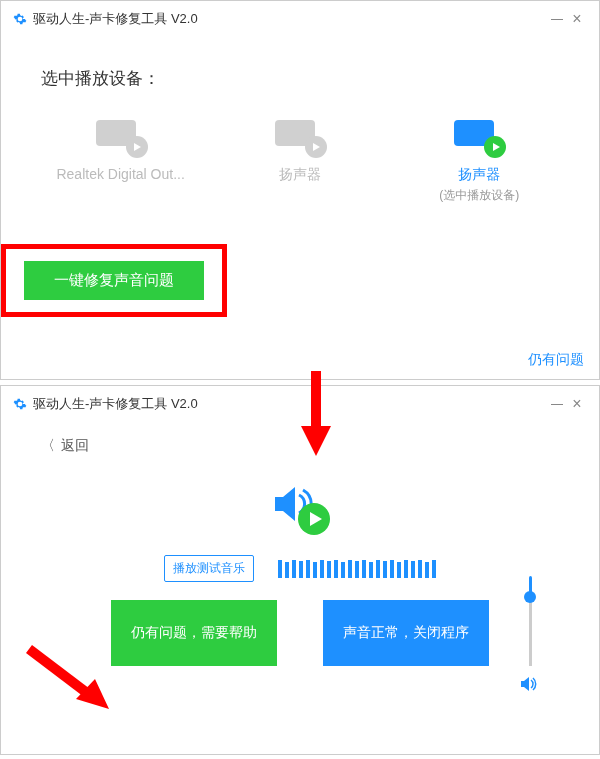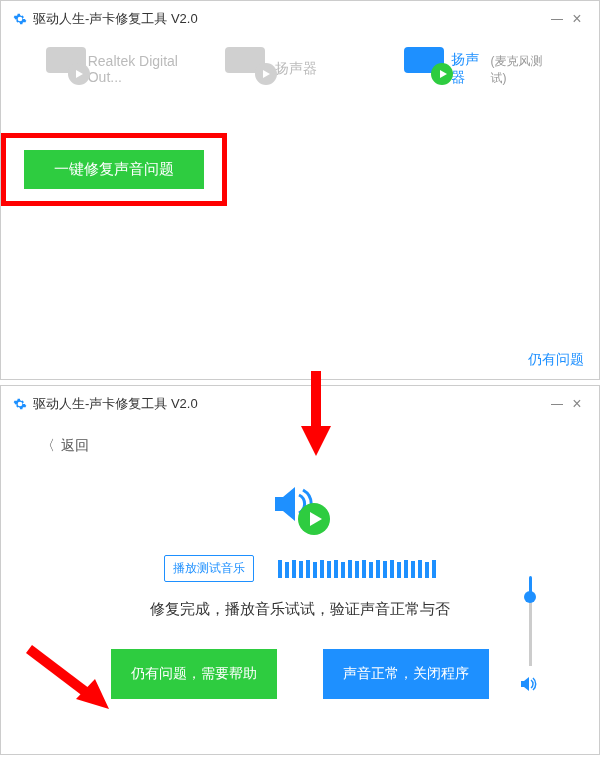--- a/index.html
+++ b/index.html
@@ -12,21 +12,21 @@
     .titlebar { display: flex; align-items: center; padding: 8px 12px; }
     .title-icon { width: 14px; height: 14px; margin-right: 6px; }
     .title-text { font-size: 13px; color: #333; flex: 1; }
     .min-btn, .close-btn { width: 20px; height: 20px; display: flex; align-items: center; justify-content: center; cursor: pointer; color: #888; }
     .min-line { width: 12px; height: 1px; background: #888; }
     .close-x { font-size: 16px; line-height: 1; }
     
     .section-title { font-size: 17px; color: #333; padding: 30px 40px 20px; }
     
     .devices { display: flex; justify-content: space-around; padding: 10px 30px; }
-    .device { display: flex; flex-direction: row; align-items: center; width: 150px; cursor: pointer; }
+    .device { display: flex; flex-direction: column; align-items: center; width: 150px; cursor: pointer; }
     .device-icon { width: 50px; height: 36px; position: relative; margin-bottom: 10px; }
     .card-shape { width: 40px; height: 26px; border-radius: 4px; position: absolute; top: 0; left: 0; }
     .card-gray { background: #d0d0d0; }
     .play-circle { width: 22px; height: 22px; border-radius: 50%; position: absolute; bottom: -2px; right: -2px; display: flex; align-items: center; justify-content: center; }
     .play-gray { background: #d0d0d0; }
     .play-green { background: #2ecc40; }
     .play-tri { width: 0; height: 0; border-left: 7px solid #fff; border-top: 4px solid transparent; border-bottom: 4px solid transparent; margin-left: 2px; }
     .device-name { font-size: 14px; margin-bottom: 3px; }
     .device-gray .device-name { color: #bbb; }
     .device-active .device-name { color: #1e90ff; }
@@ -55,21 +55,21 @@
     .status-text { text-align: center; font-size: 15px; color: #333; padding: 0 60px; margin-bottom: 30px; }
     
     .volume-area { position: absolute; right: 60px; top: 190px; display: flex; flex-direction: column; align-items: center; }
     .vol-track { width: 3px; height: 90px; background: #1e90ff; position: relative; border-radius: 2px; }
     .vol-track-lower { position: absolute; bottom: 0; width: 3px; background: #ccc; height: 70px; }
     .vol-thumb { width: 12px; height: 12px; border-radius: 50%; background: #1e90ff; position: absolute; left: -4.5px; top: 15px; }
     .vol-icon { margin-top: 10px; color: #1e90ff; }
     
     .bottom-btns { display: flex; justify-content: center; gap: 46px; }
     .help-btn { background: #2ecc40; color: #fff; font-size: 14px; padding: 11px 20px; border: none; cursor: pointer; }
-    .ok-btn { background: #1e90ff; color: #fff; font-size: 14px; padding: 16px 20px; border: none; cursor: pointer; }
+    .ok-btn { background: #1e90ff; color: #fff; font-size: 14px; padding: 24px 20px; border: none; cursor: pointer; }
     
     .arrow-down { position: absolute; left: 290px; top: -20px; z-index: 10; }
     .arrow-diag { position: absolute; left: 20px; top: 255px; z-index: 10; }
   </style>
 </head>
 <body>
 
 <div class="window window1">
   <div class="titlebar">
     <span class="title-icon">
@@ -79,20 +79,21 @@
     </span>
     <span class="title-text">驱动人生-声卡修复工具 V2.0</span>
     <span class="min-btn">
         <span class="min-line"></span>
       </span>
     <span class="close-btn">
         <span class="close-x">×</span>
       </span>
   </div>
 
+  <div class="section-title">选中播放设备：</div>
 
   <div class="devices">
     <div class="device device-gray">
       <div class="device-icon">
         <div class="card-shape card-gray"></div>
         <div class="play-circle play-gray">
             <div class="play-tri"></div>
           </div>
       </div>
       <div class="device-name">Realtek Digital Out...</div>
@@ -107,21 +108,21 @@
       <div class="device-name">扬声器</div>
     </div>
     <div class="device device-active">
       <div class="device-icon">
         <div class="card-shape" style="background:#1e90ff"></div>
         <div class="play-circle play-green">
             <div class="play-tri"></div>
           </div>
       </div>
       <div class="device-name">扬声器</div>
-      <div class="device-hint">(麦克风测试)</div>
+      <div class="device-hint">(选中播放设备)</div>
     </div>
   </div>
 
   <div class="fix-btn-wrap">
     <div class="red-box">
       <button class="fix-btn">一键修复声音问题</button>
     </div>
   </div>
 
   <div class="mic-link">仍有问题</div>
@@ -191,21 +192,20 @@
         <div class="eq-bar" style="height: 18px;"></div>
         <div class="eq-bar" style="height: 16px;"></div>
         <div class="eq-bar" style="height: 18px;"></div>
         <div class="eq-bar" style="height: 17px;"></div>
         <div class="eq-bar" style="height: 18px;"></div>
         <div class="eq-bar" style="height: 16px;"></div>
         <div class="eq-bar" style="height: 18px;"></div>
       </div>
   </div>
 
-  <div class="status-text">修复完成，播放音乐试试，验证声音正常与否</div>
 
   <div class="volume-area">
     <div class="vol-track">
       <div class="vol-track-lower"></div>
       <div class="vol-thumb"></div>
     </div>
     <span class="vol-icon">
       <svg width="18" height="16" viewBox="0 0 18 16">
           <path fill="#1e90ff" d="M0 5h3l5-4v14l-5-4H0z"></path>
           <path fill="none" stroke="#1e90ff" stroke-width="1.5" d="M10 4a5 5 0 010 8M12 2a8 8 0 010 12"></path>

